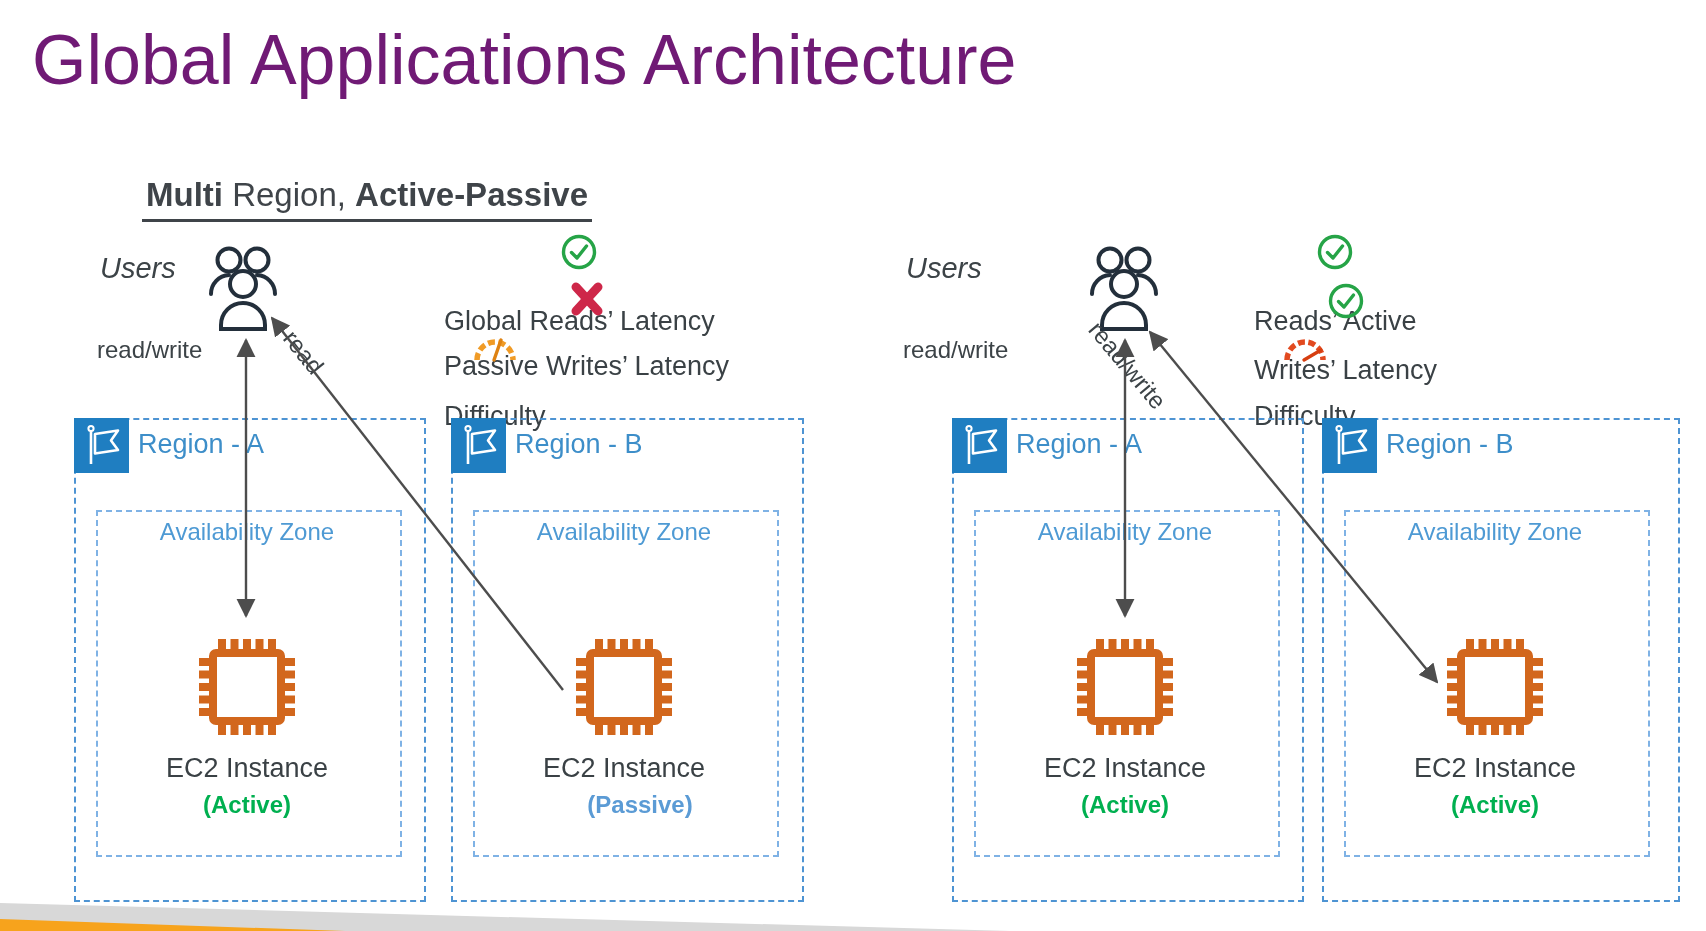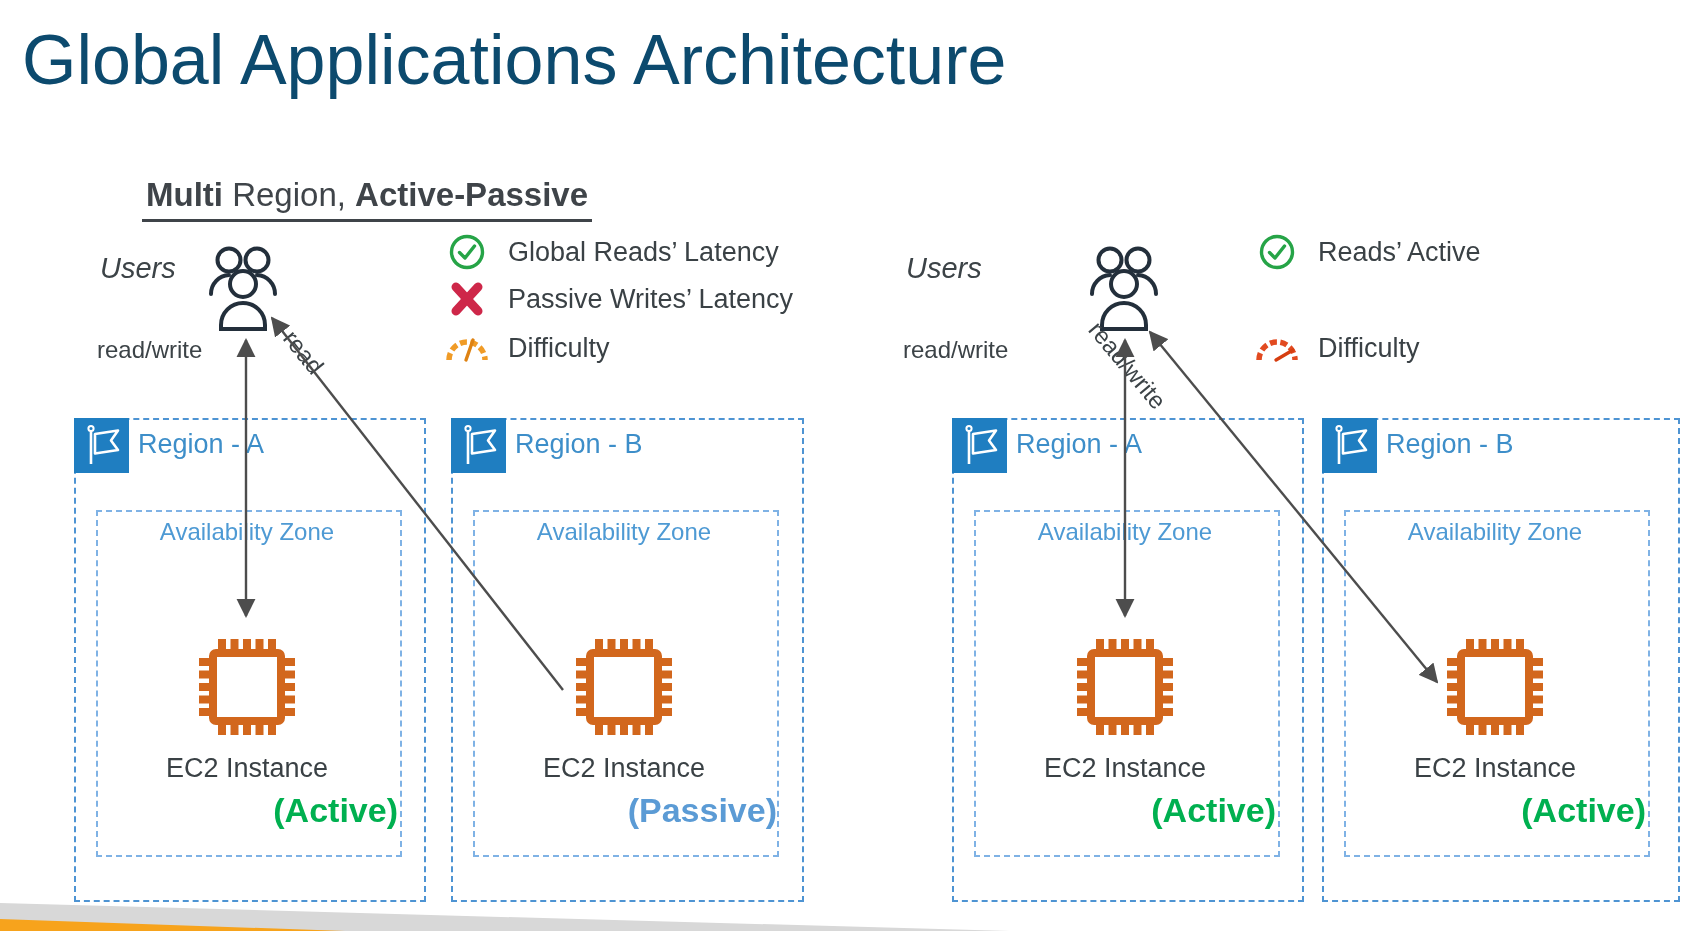--- a/index.html
+++ b/index.html
@@ -1,34 +1,34 @@
 <!DOCTYPE html>
 <html><head>
 <meta charset="utf-8">
 <style>
   html,body{margin:0;padding:0;background:#ffffff;}
   #canvas{position:relative;width:1706px;height:931px;background:#ffffff;overflow:hidden;
           font-family:"Liberation Sans",sans-serif;color:#3A4145;}
   .abs{position:absolute;}
-  .title{left:22px;top:20px;font-size:70px;font-weight:300;color:#0c4a6e;white-space:nowrap;}
+  .title{left:32px;top:20px;font-size:70px;font-weight:300;color:#701a75;white-space:nowrap;}
   .heading{font-size:33px;color:#3F4449;border-bottom:3.5px solid #3F4449;padding:0 4px 5px 4px;white-space:nowrap;}
   .heading .hb{font-weight:bold;}
   .users-label{font-size:29px;color:#3C4347;font-style:italic;}
   .rw-label{font-size:24px;color:#3C4347;}
   .diag-label{font-size:24px;color:#3C4347;transform-origin:0 0;white-space:nowrap;}
-  .legend-row{display:flex;align-items:center;gap:18px;}
+  .legend-row{display:flex;align-items:center;gap:35px;flex-direction:column;}
   .legend-ico{width:46px;display:flex;justify-content:center;align-items:center;}
   .legend-label{font-size:27px;color:#3A4145;white-space:nowrap;}
   .region-box{border:2px dashed #4E94D3;}
   .az-box{border:2px dashed #7FB2E5;}
   .flag-tile{width:55px;height:55px;background:#1F7EC1;display:flex;align-items:center;justify-content:center;}
   .region-label{font-size:27px;color:#3D8EC9;white-space:nowrap;}
   .az-label{font-size:24px;color:#4E9AD4;width:302px;text-align:center;}
   .instance-label{font-size:27px;color:#3A4145;width:302px;text-align:center;}
-  .status{font-size:34px;font-weight:bold;width:302px;text-align:right;}
+  .status{font-size:24px;font-weight:bold;width:302px;text-align:center;}
   .status-active{color:#00B050;}
   .status-passive{color:#5B9BD5;}
   svg{display:block;}
 </style>
 </head>
 <body>
 
 <div id="canvas">
 
   <svg class="abs" style="left:0;top:0;z-index:1" width="1706" height="931" viewBox="0 0 1706 931">
@@ -157,21 +157,21 @@
         <line x1="11" y1="71.5" x2="21" y2="71.5"></line>
         <line x1="11" y1="84" x2="21" y2="84"></line>
       <line x1="97" y1="34" x2="107" y2="34"></line>
         <line x1="97" y1="46.5" x2="107" y2="46.5"></line>
         <line x1="97" y1="59" x2="107" y2="59"></line>
         <line x1="97" y1="71.5" x2="107" y2="71.5"></line>
         <line x1="97" y1="84" x2="107" y2="84"></line>
     </g>
   </svg>
   <div class="abs instance-label" style="left:473px;top:753px;z-index:3">EC2 Instance</div>
-  <div class="abs status status-passive" style="left:475px;top:791px;z-index:3">(Passive)</div>
+  <div class="abs status status-passive" style="left:489px;top:791px;z-index:3">(Passive)</div>
 
 
   <div class="abs users-label" style="left:906px;top:252px;z-index:2">Users</div>
 
   <svg class="abs" style="left:1089px;top:243px;z-index:2" width="70" height="90" viewBox="0 0 70 90">
     <g stroke="#232F3B" stroke-width="4" fill="none" stroke-linecap="round">
       <circle cx="21" cy="17" r="11.5"></circle>
       <circle cx="49" cy="17" r="11.5"></circle>
       <path d="M3,51 a19,19 0 0 1 18,-19"></path>
       <path d="M67,51 a19,19 0 0 0 -18,-19"></path>
@@ -181,20 +181,29 @@
   </svg>
 
   <div class="abs legend-row" style="left:1254px;top:233px;z-index:2">
     <span class="legend-ico">
       <svg width="38" height="38" viewBox="0 0 38 38">
           <circle cx="19" cy="19" r="15.5" fill="none" stroke="#26A447" stroke-width="3.4"></circle>
           <path d="M11.5,19.5 L17,25 L26.5,13" fill="none" stroke="#26A447" stroke-width="3.4" stroke-linecap="round" stroke-linejoin="round"></path>
         </svg>
     </span>
     <span class="legend-label">Reads’ Active</span>
+  </div>
+  <div class="abs legend-row" style="left:1254px;top:282px;z-index:2">
+    <span class="legend-ico">
+      <svg width="38" height="38" viewBox="0 0 38 38">
+          <circle cx="19" cy="19" r="15.5" fill="none" stroke="#26A447" stroke-width="3.4"></circle>
+          <path d="M11.5,19.5 L17,25 L26.5,13" fill="none" stroke="#26A447" stroke-width="3.4" stroke-linecap="round" stroke-linejoin="round"></path>
+        </svg>
+    </span>
+    <span class="legend-label">Writes’ Latency</span>
   </div>
   <div class="abs legend-row" style="left:1254px;top:330px;z-index:2">
     <span class="legend-ico">
       <svg width="46" height="36" viewBox="0 0 46 36">
           <path d="M5,30 A18,18 0 0 1 41,30" fill="none" stroke="#E24A20" stroke-width="5.5" stroke-dasharray="7 3.5"></path>
           <line x1="22" y1="30" x2="39" y2="20" stroke="#D63E10" stroke-width="3.4" stroke-linecap="round"></line>
         </svg>
     </span>
     <span class="legend-label">Difficulty</span>
   </div>

